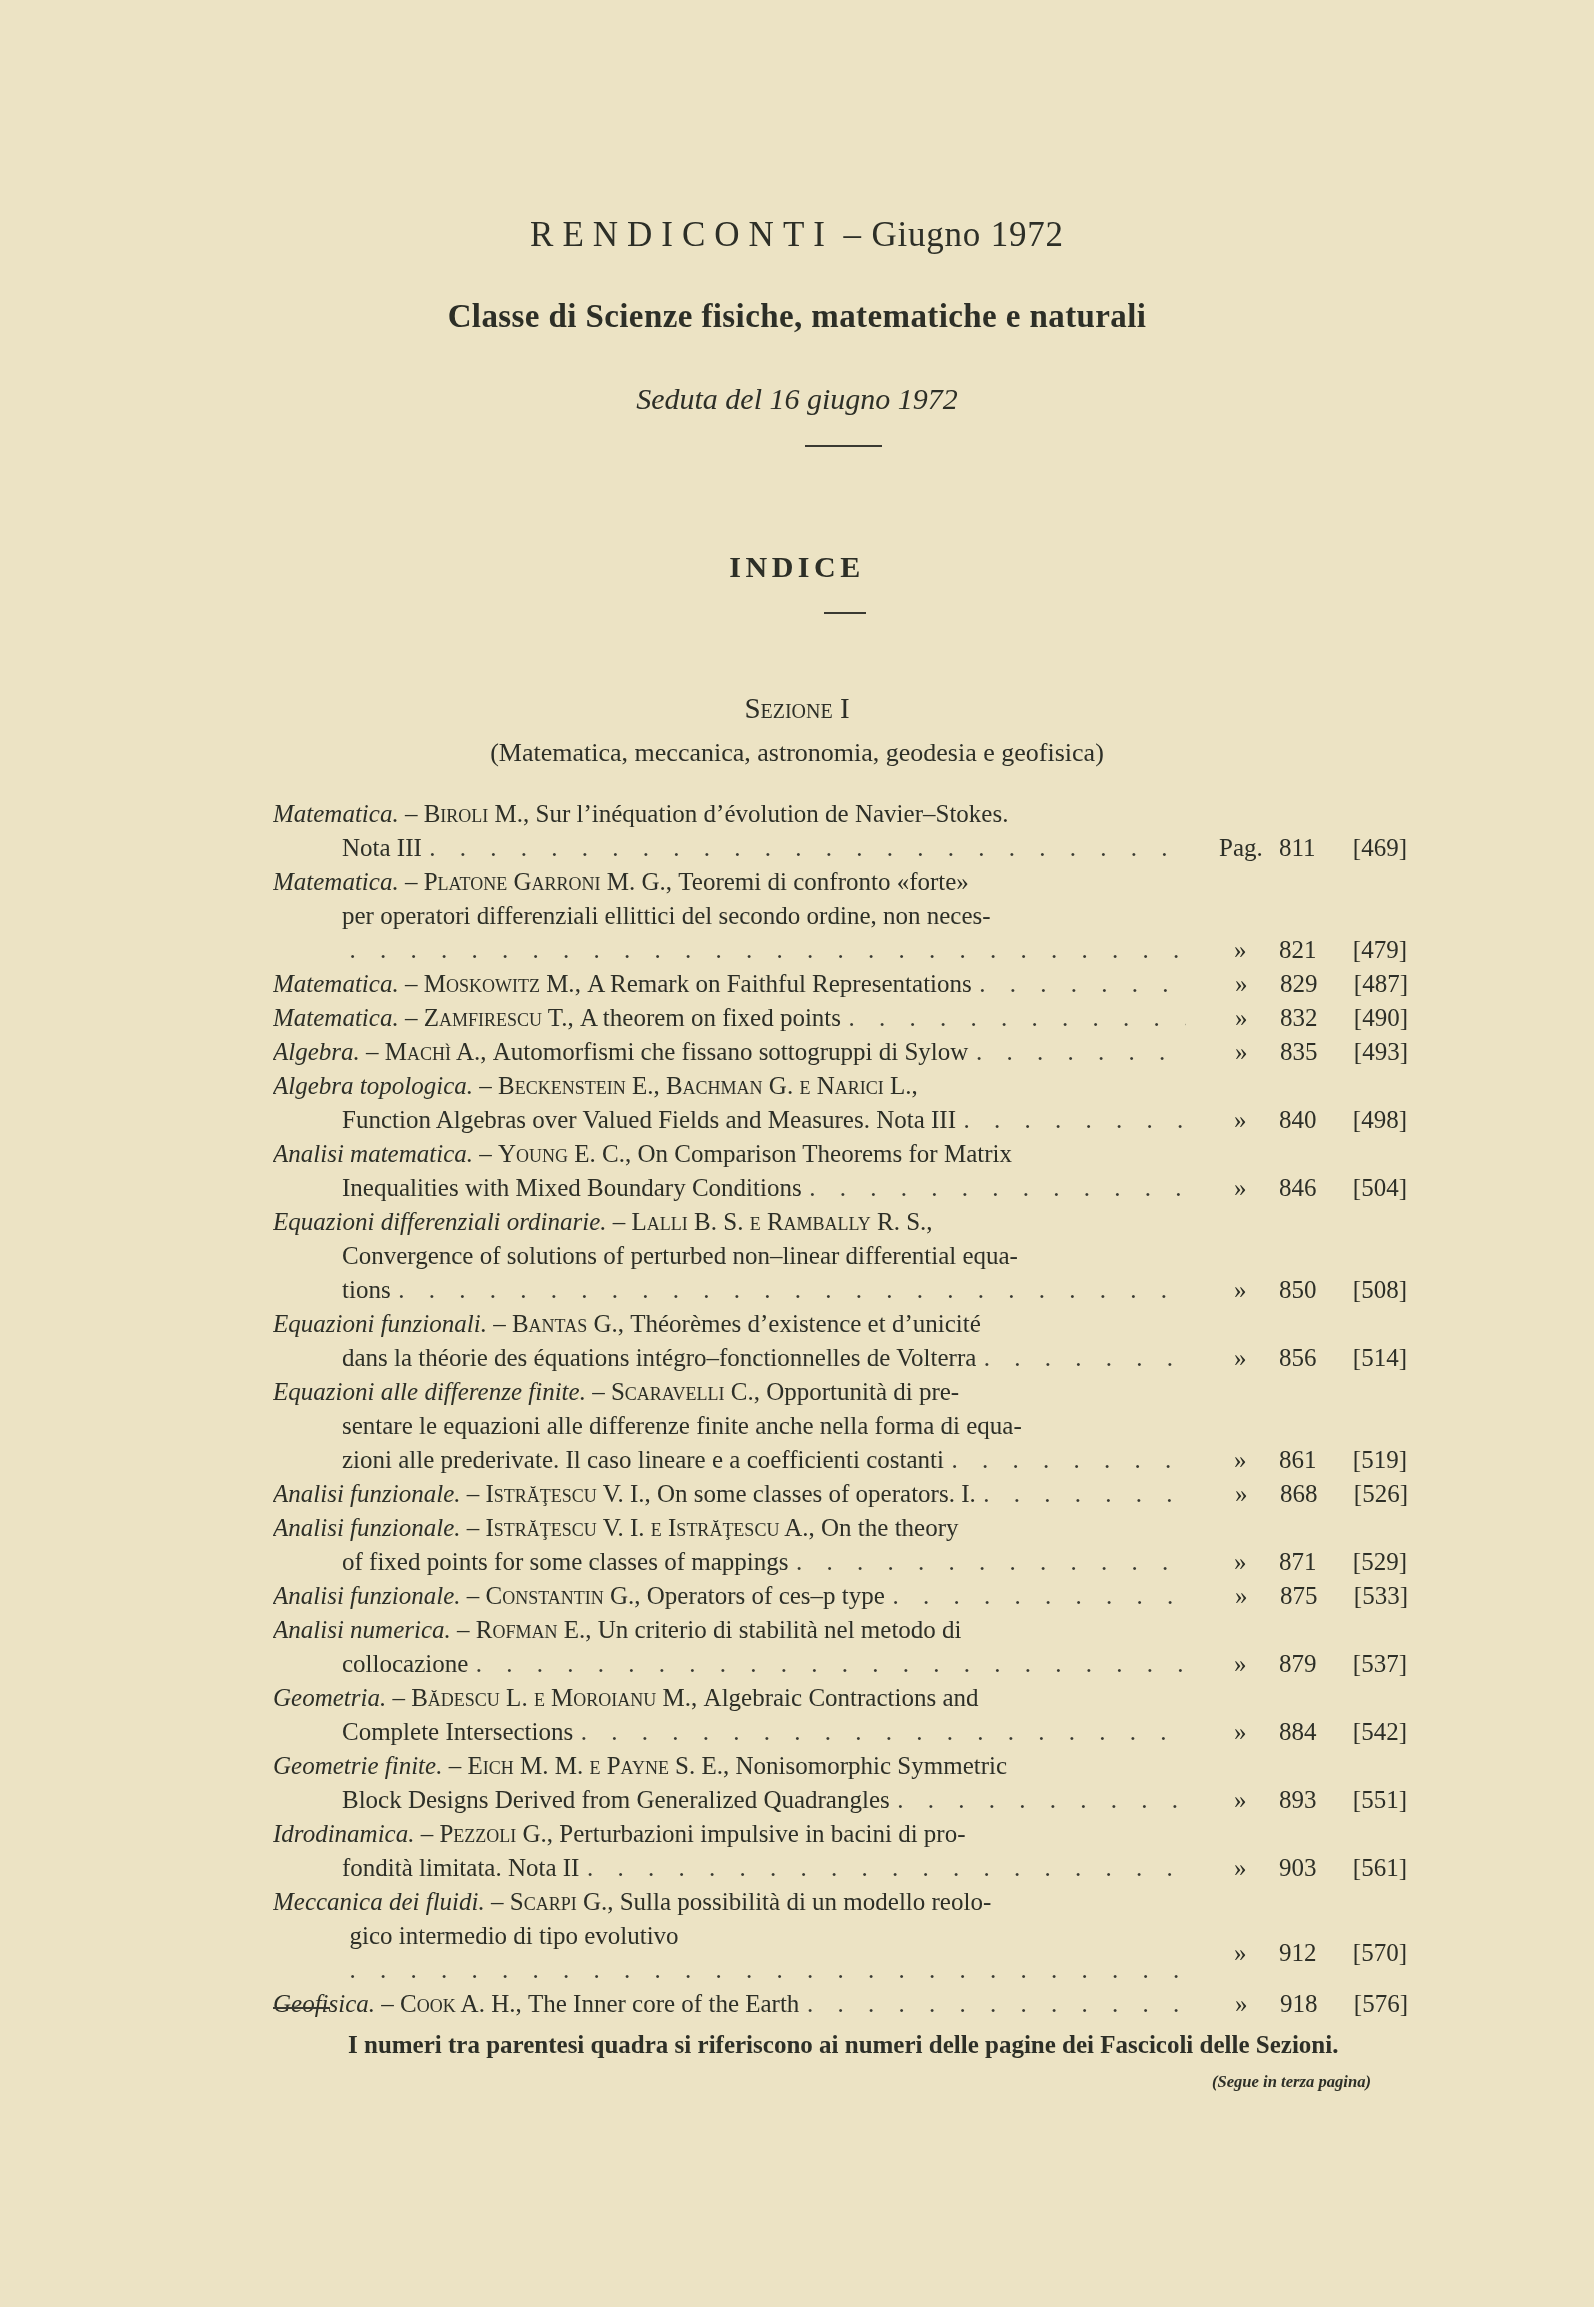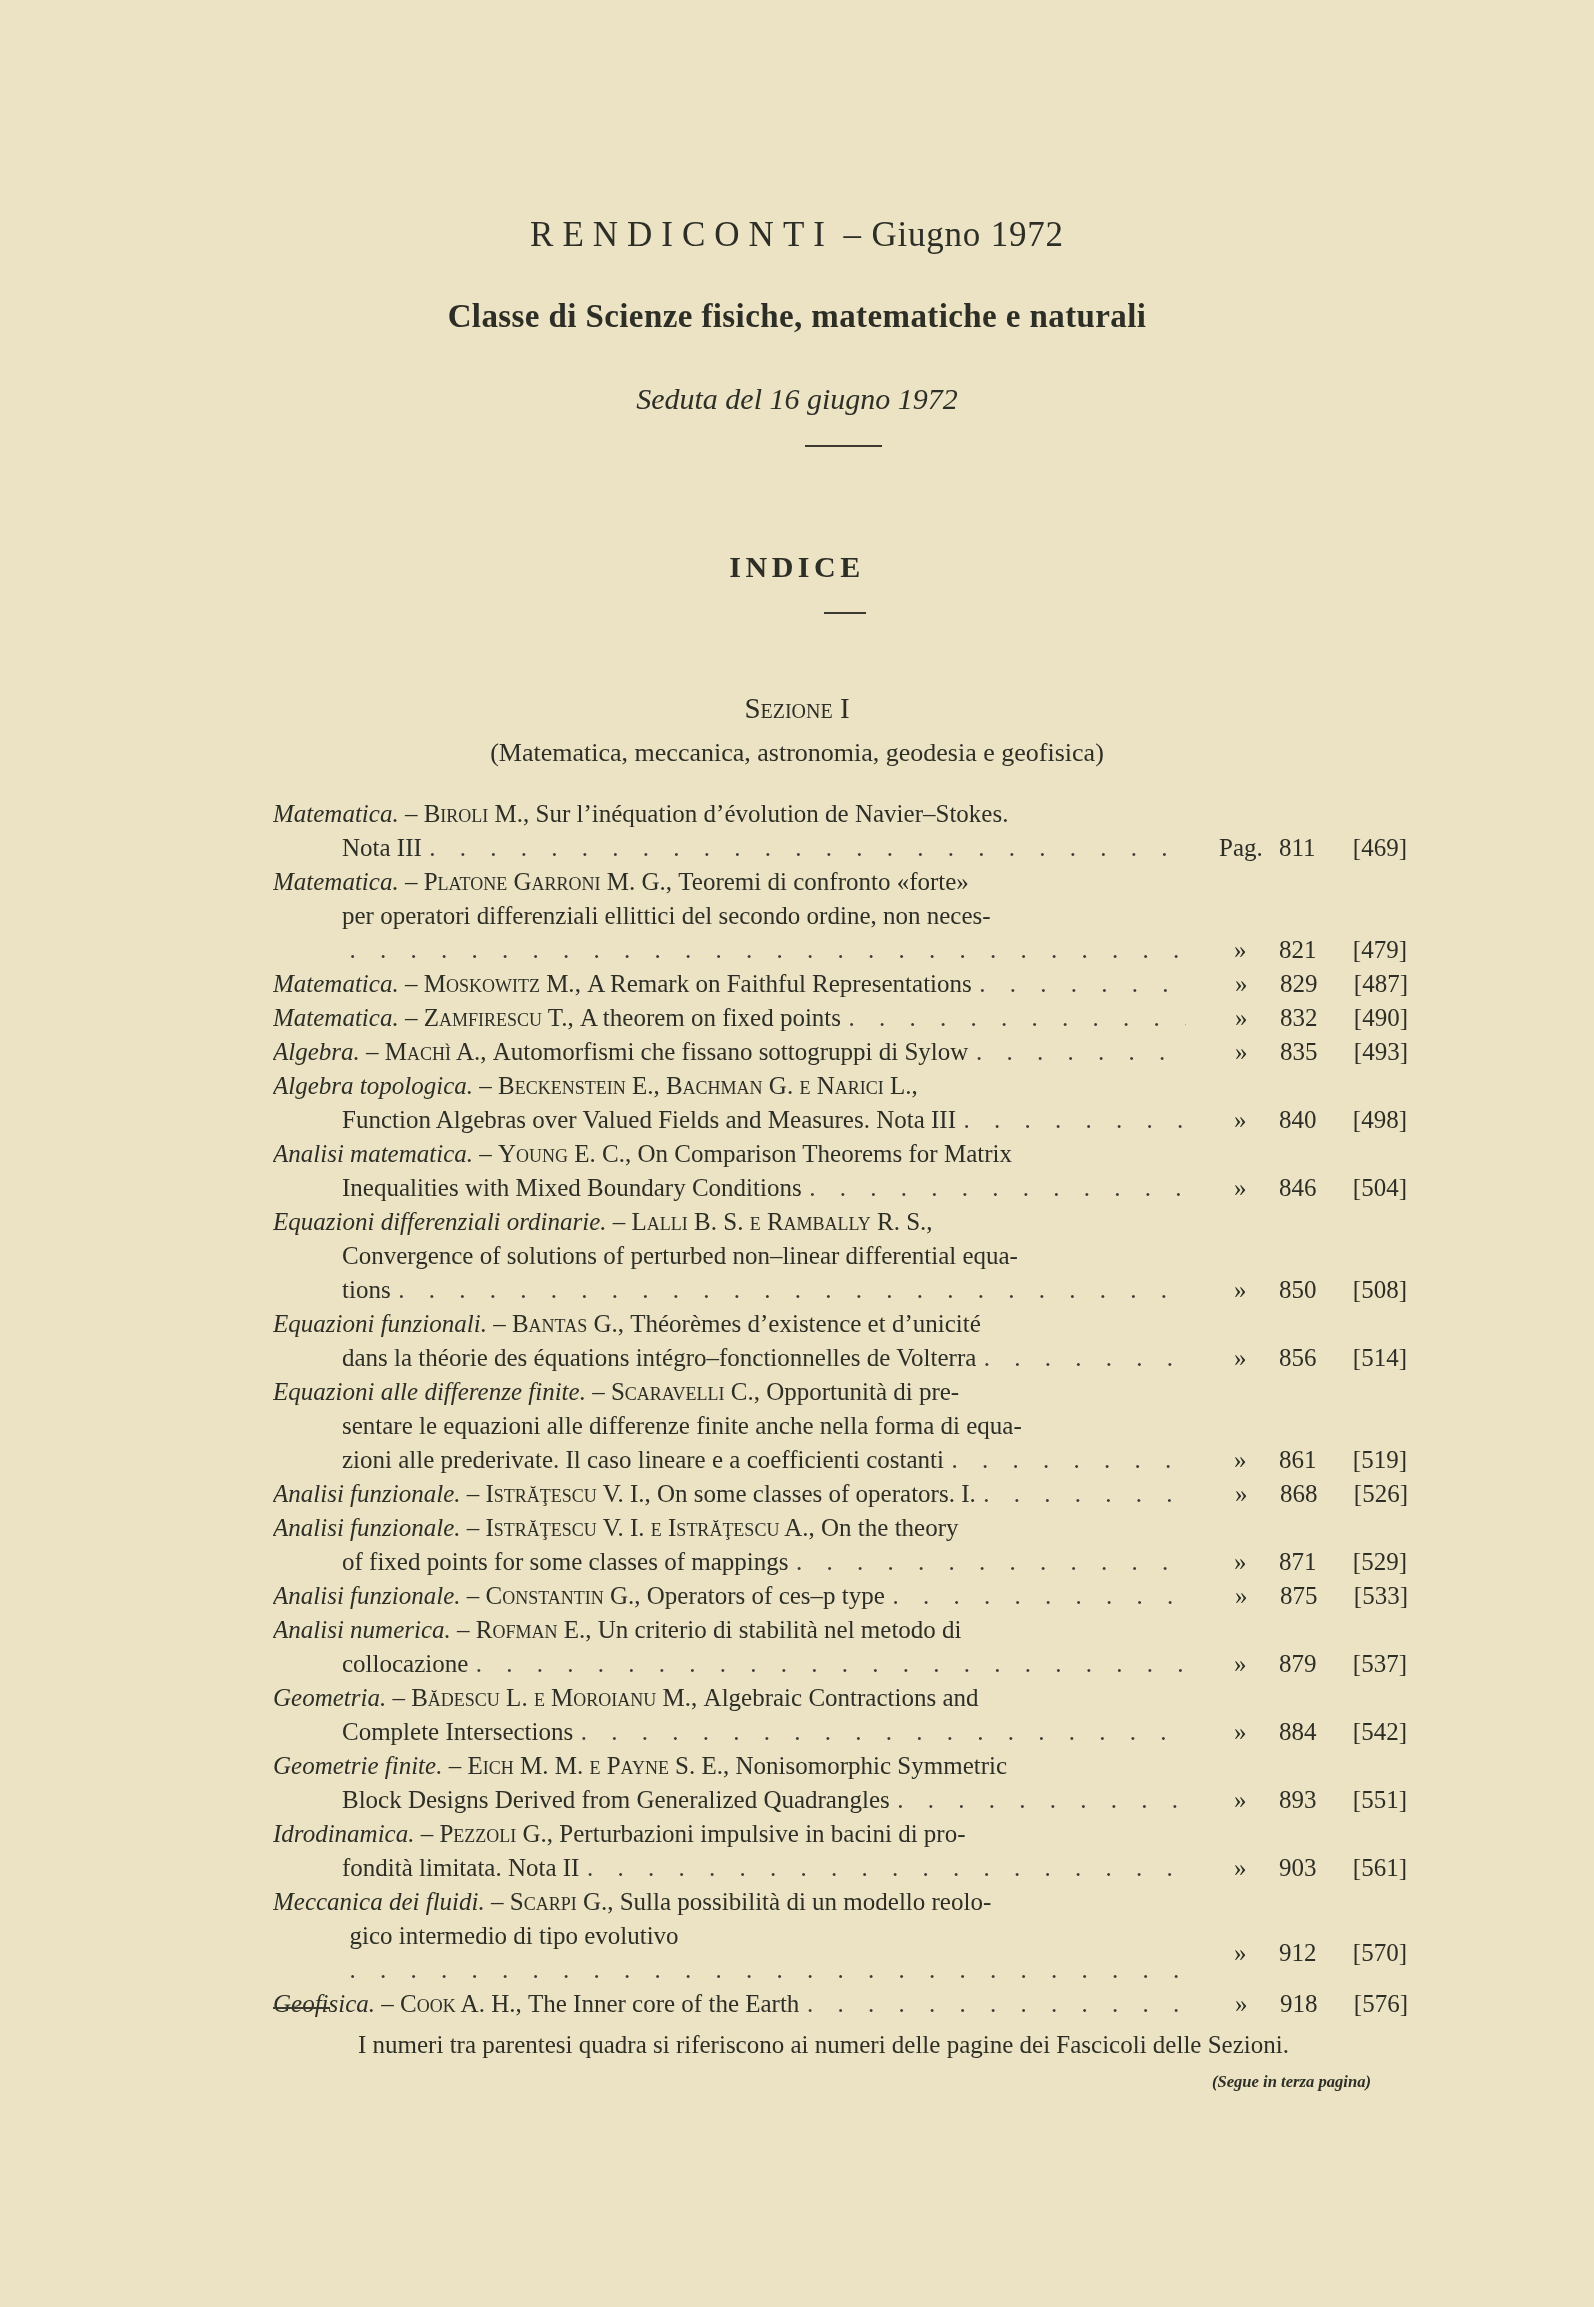--- a/index.html
+++ b/index.html
@@ -32,21 +32,21 @@
   .line .dots { flex: 1 1 auto; overflow: hidden; letter-spacing: 9px; margin-left: 7.5px; color: #3a3b33; }
   .textcol { width: 913px; display: flex; align-items: baseline; overflow: hidden; }
   .ref { display: flex; align-items: baseline; width: 222px; justify-content: flex-end; }
   .ref .marker { width: 45px; text-align: left; }
   .ref .page-num { width: 60px; text-align: left; }
   .ref .fasc { width: 68px; text-align: right; }
   .cat { font-style: italic; }
   .sc { font-variant: small-caps; }
 
   .footnote-rule { position: absolute; top: 1979px; left: 273px; width: 57px; height: 1.5px; background: #3a3a32; }
-  .footnote { position: absolute; top: 2000px; left: 289px; width: 1135px; font-size: 25px; line-height: 33px; text-indent: 69px; text-align: justify; }
+  .footnote { position: absolute; top: 2000px; left: 279px; width: 1135px; font-size: 25px; line-height: 33px; text-indent: 69px; text-align: justify; font-weight: bold; }
   .segue { position: absolute; top: 2044px; right: 189px; font-size: 16.6px; font-style: italic; font-weight: bold; }
 </style>
 </head>
 <body>
 
 <div class="page">
 
   <div class="center running-head">
     <span class="rh-title">RENDICONTI</span>
     <span>–</span>

